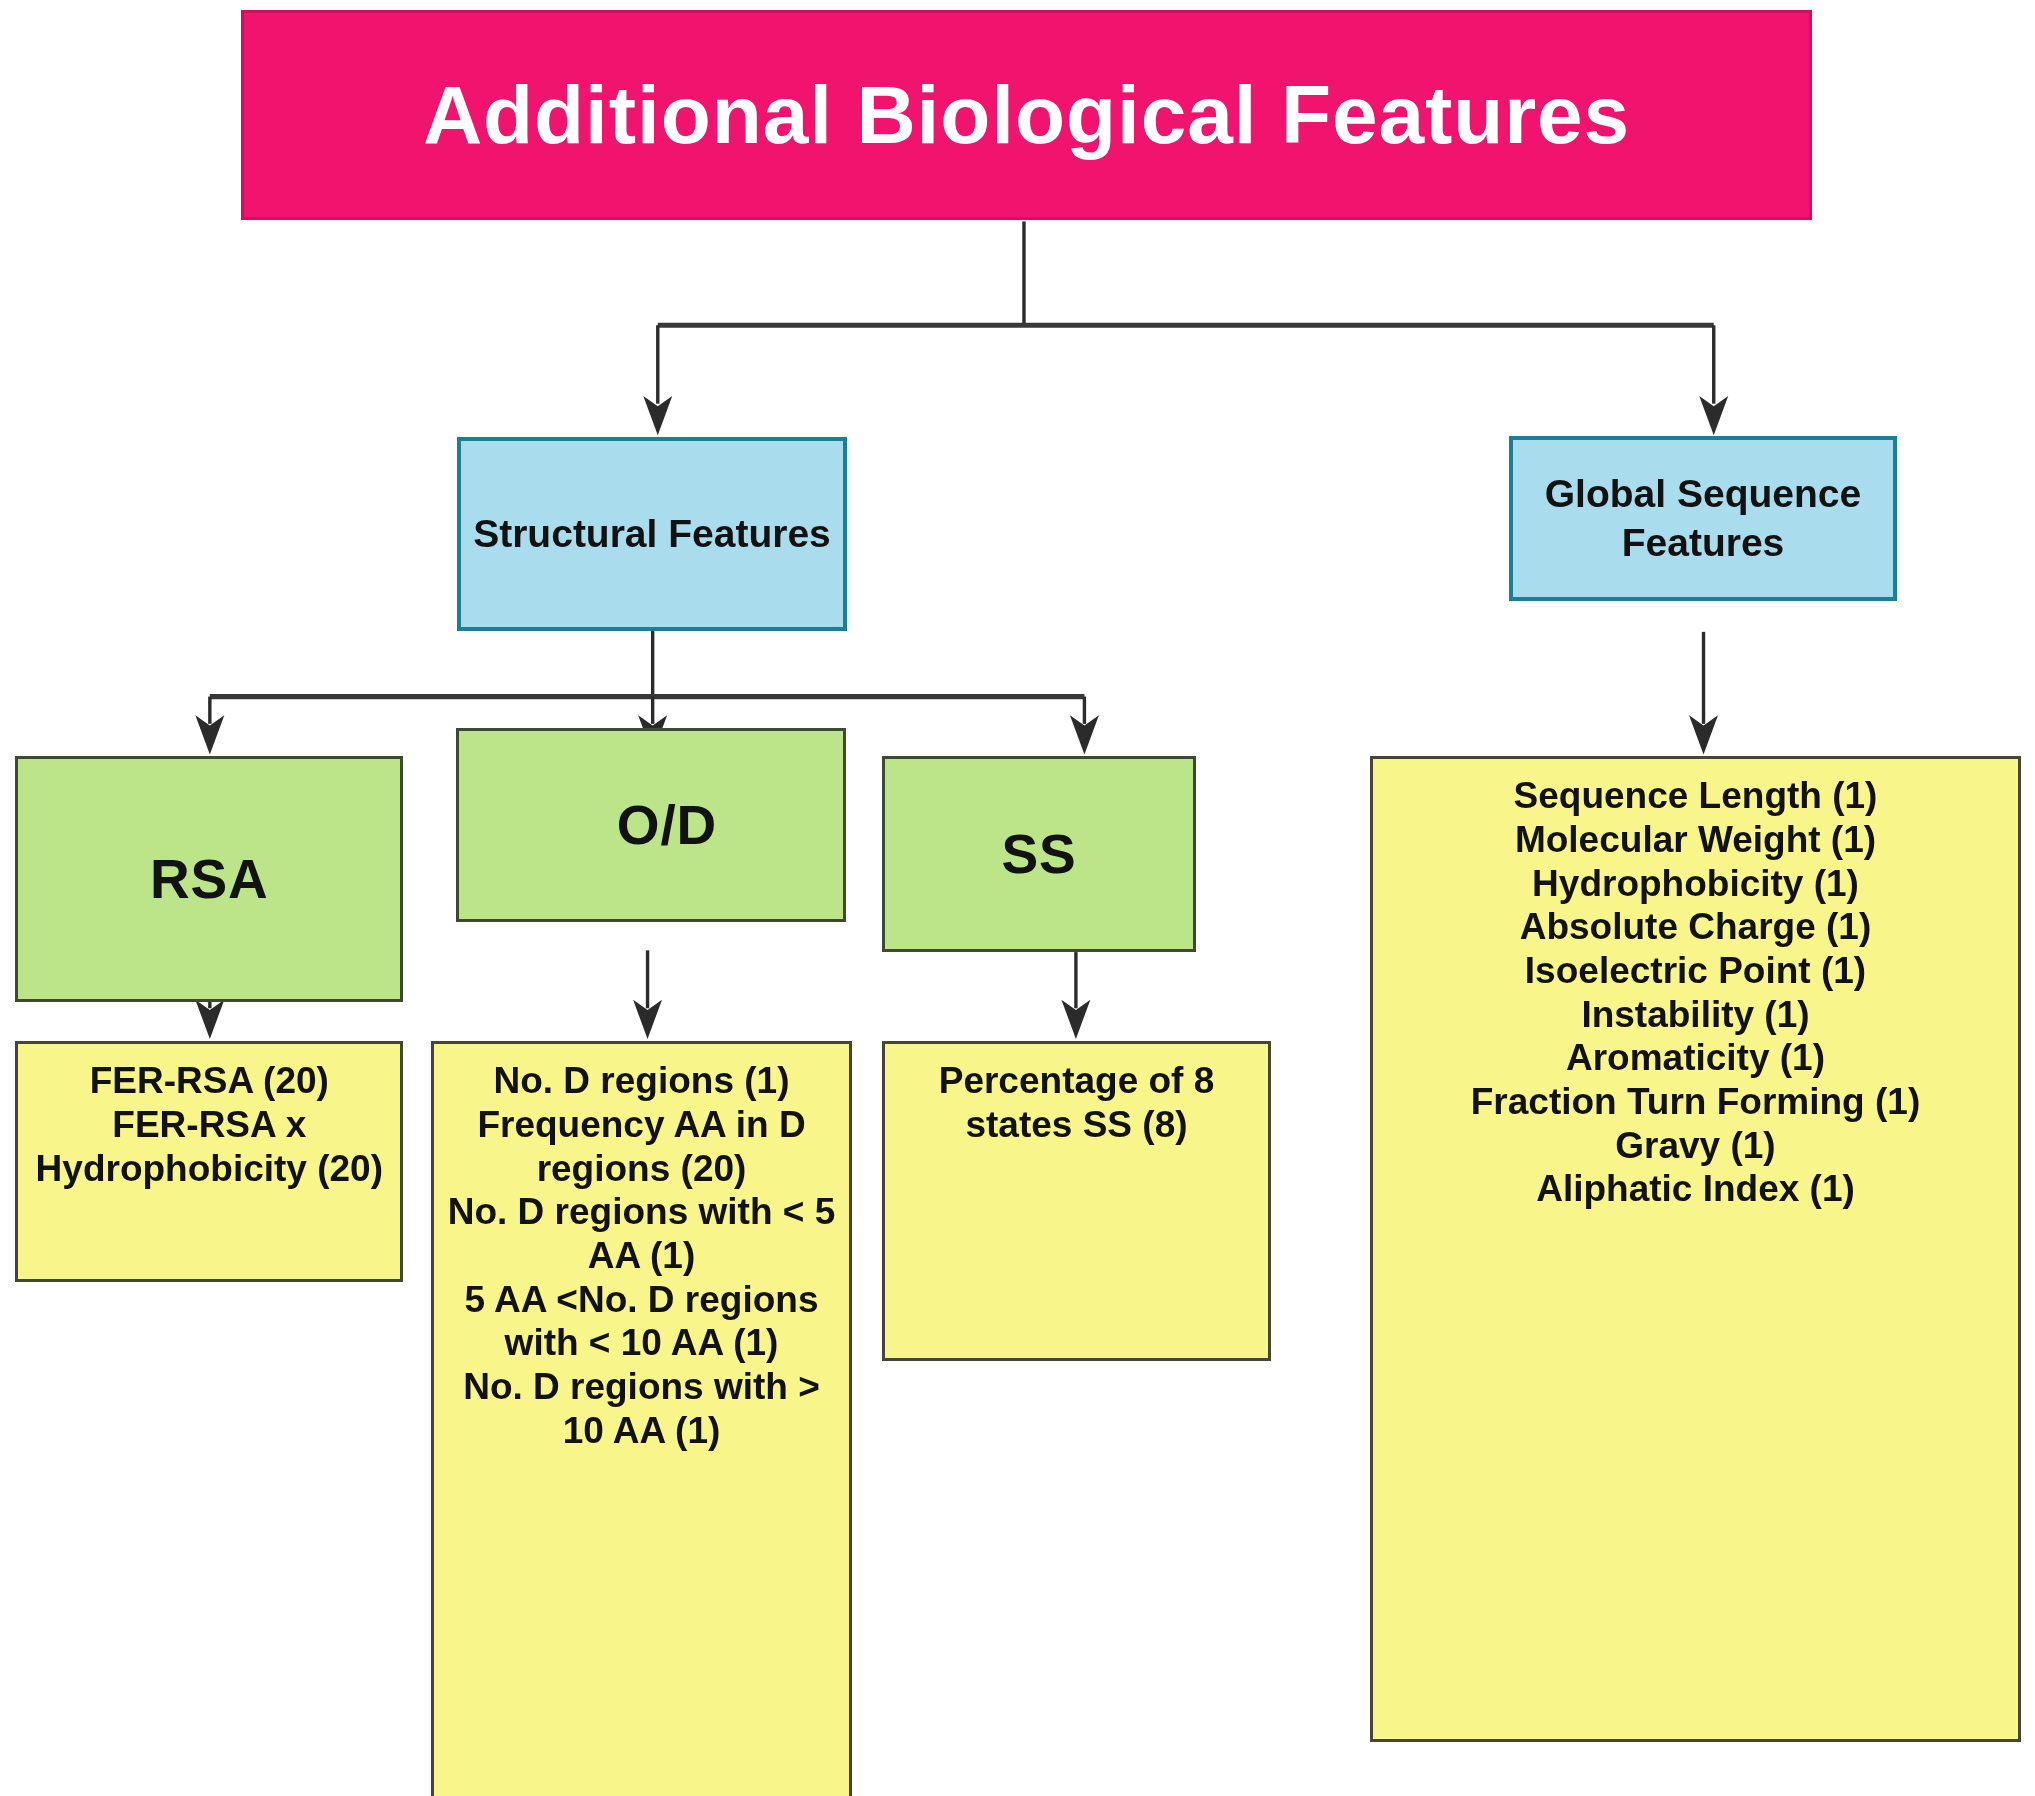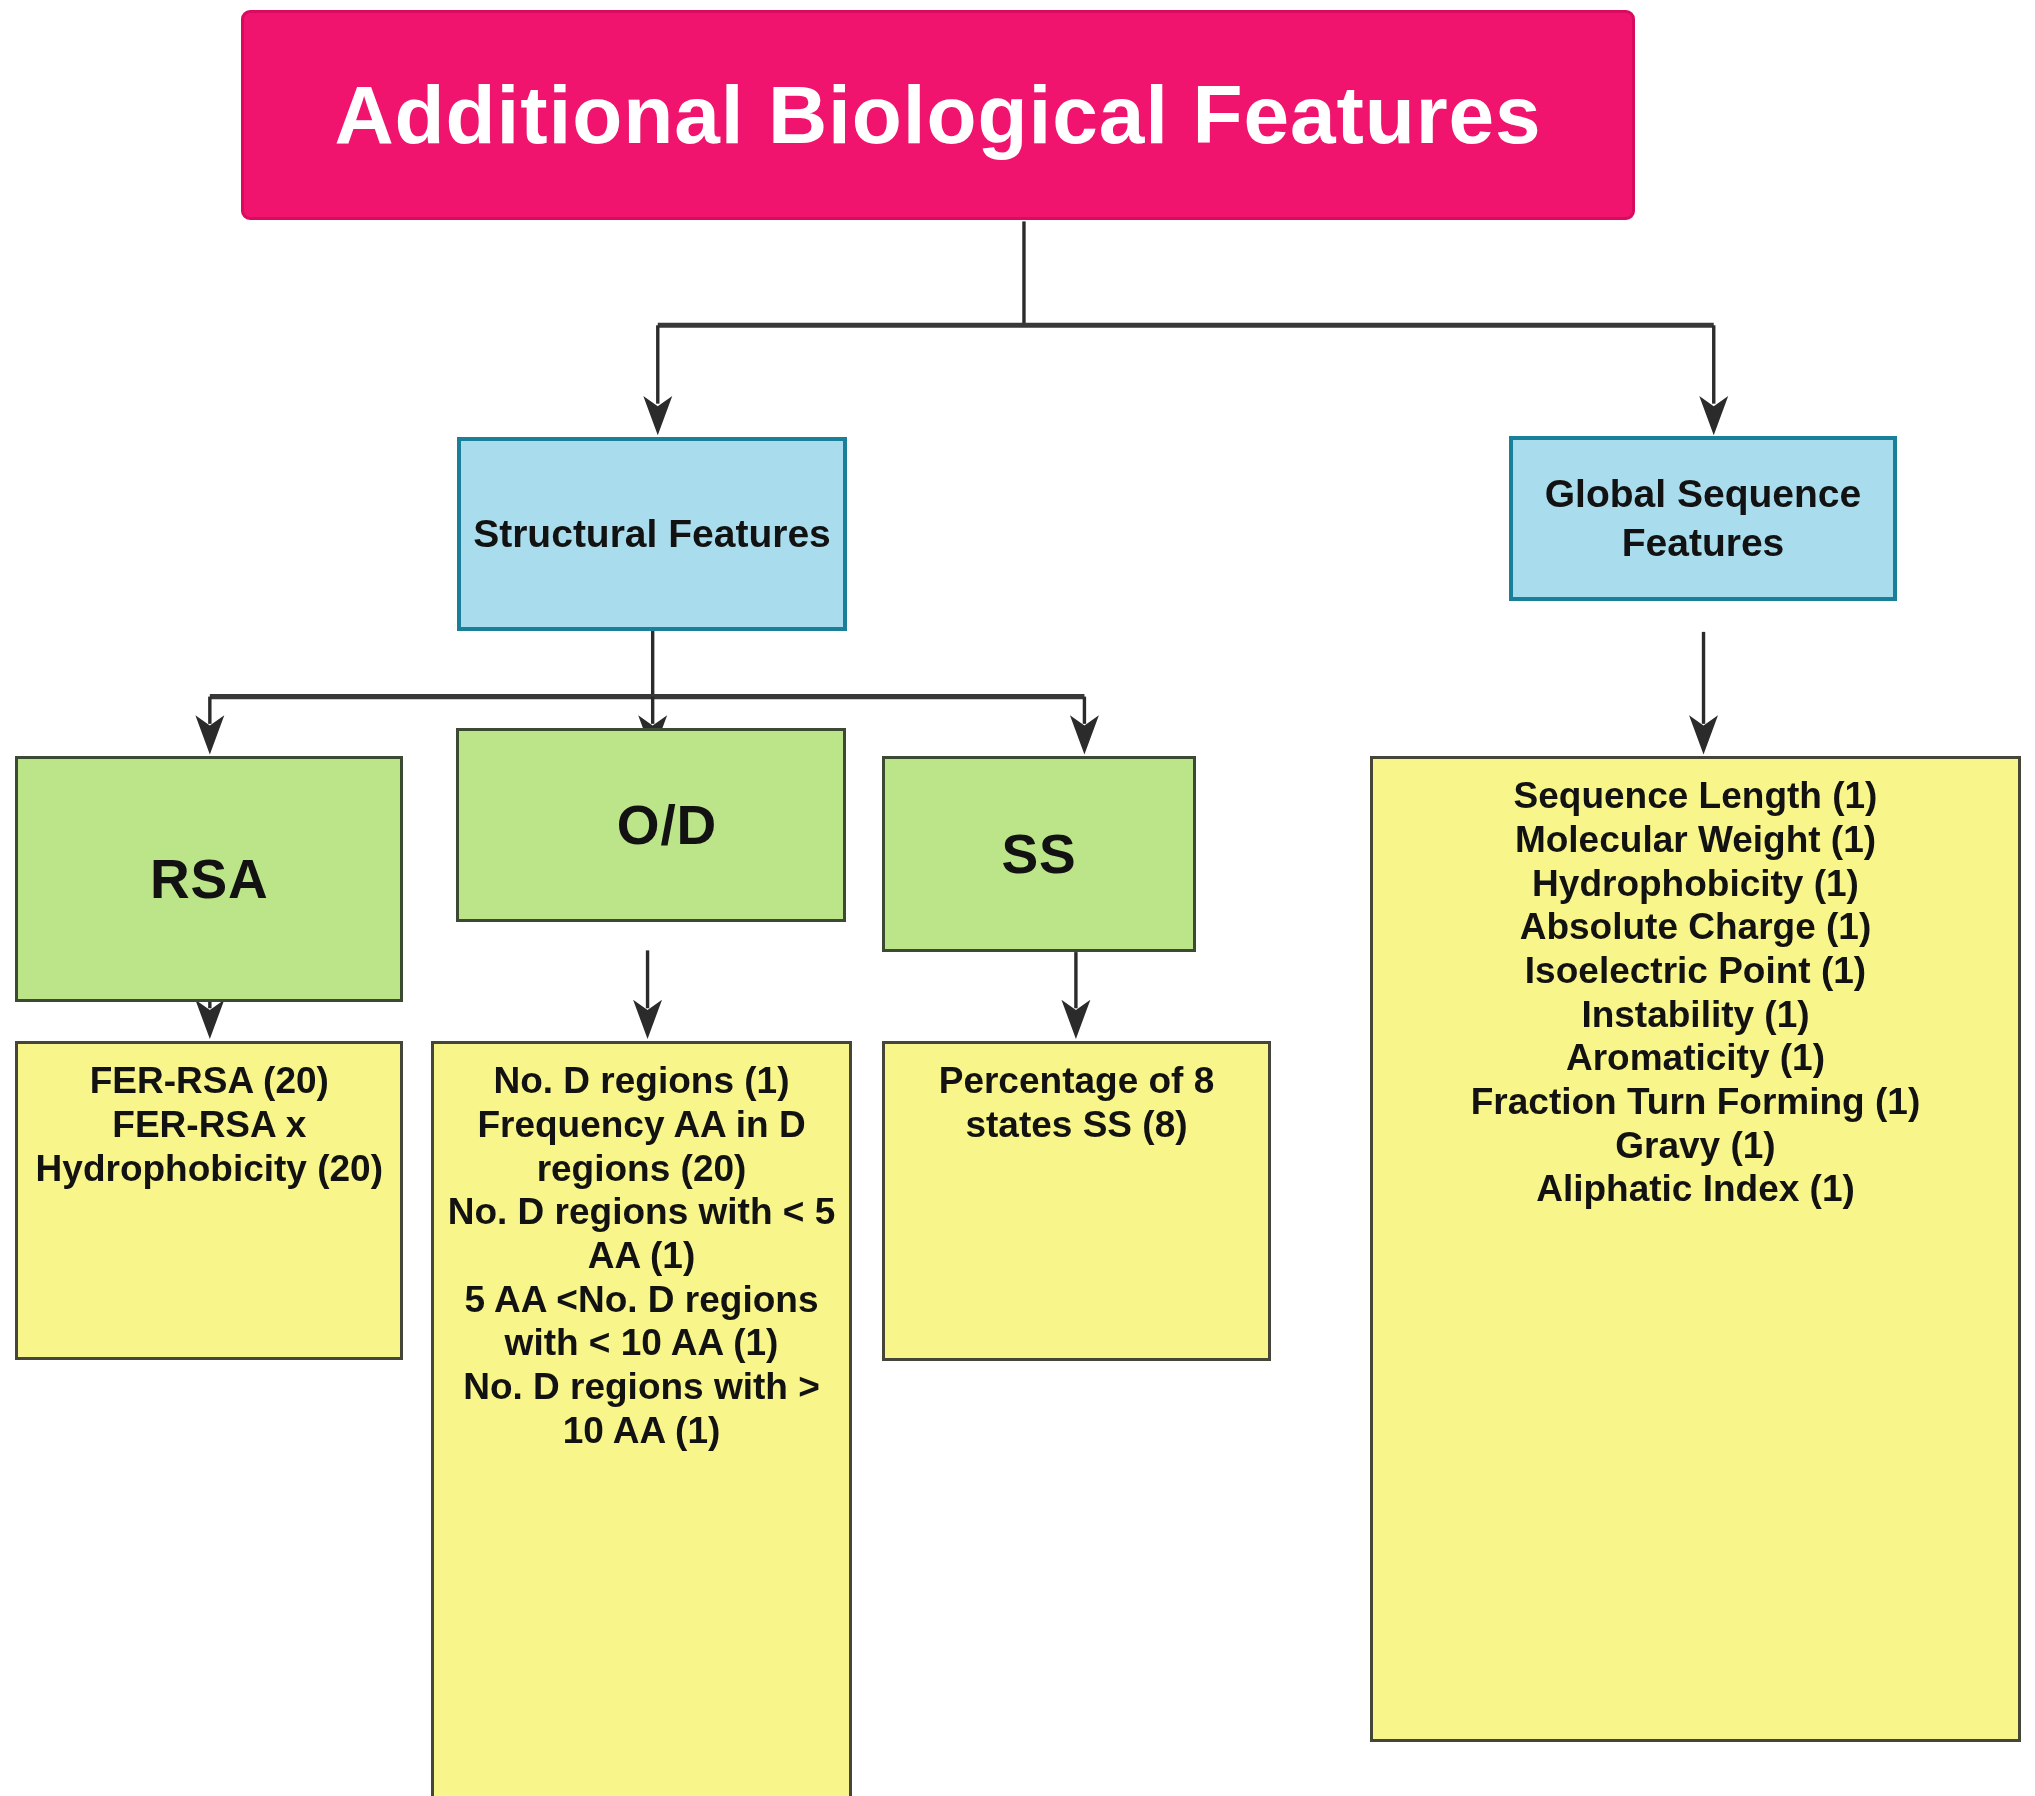--- a/index.html
+++ b/index.html
@@ -100,21 +100,21 @@
     <polygon points="2000,886 1983,840 2000,852 2017,840"></polygon>
 
     <line x1="246" y1="1116" x2="246" y2="1184"></line>
     <polygon points="246,1220 229,1174 246,1186 263,1174"></polygon>
     <line x1="760" y1="1116" x2="760" y2="1184"></line>
     <polygon points="760,1220 743,1174 760,1186 777,1174"></polygon>
     <line x1="1263" y1="1118" x2="1263" y2="1184"></line>
     <polygon points="1263,1220 1246,1174 1263,1186 1280,1174"></polygon>
   </svg>
 
-  <div class="box title-box" style="left:241px;top:10.2px;width:1394px;height:210px;border-radius:9px;">
+  <div class="box title-box" style="left:241px;top:10.2px;width:1571px;height:210px;">
     <span>Additional Biological Features</span>
   </div>
 
   <div class="box blue-box" style="left:457px;top:437px;width:390px;height:194px;">
     <span>Structural Features</span>
   </div>
 
   <div class="box blue-box" style="left:1509px;top:436px;width:388px;height:165px;">
     <span>Global Sequence Features</span>
   </div>
@@ -124,21 +124,21 @@
   </div>
 
   <div class="box green-box" style="left:456px;top:728px;width:390px;height:194px;padding-left:32px;">
     <span>O/D</span>
   </div>
 
   <div class="box green-box" style="left:882px;top:756px;width:314px;height:196px;">
     <span>SS</span>
   </div>
 
-  <div class="box yellow-box" style="left:15.3px;top:1041px;width:388px;height:319px;">
+  <div class="box yellow-box" style="left:15.3px;top:1041px;width:388px;height:241px;">
     <p>FER-RSA (20)</p>
     <p>FER-RSA x Hydrophobicity (20)</p>
   </div>
 
   <div class="box yellow-box" style="left:431px;top:1041px;width:421px;height:919px;">
     <p>No. D regions (1)</p>
     <p>Frequency AA in D regions (20)</p>
     <p>No. D regions with &lt; 5 AA (1)</p>
     <p>5 AA &lt;No. D regions with &lt; 10 AA (1)</p>
     <p>No. D regions with &gt; 10 AA (1)</p>

